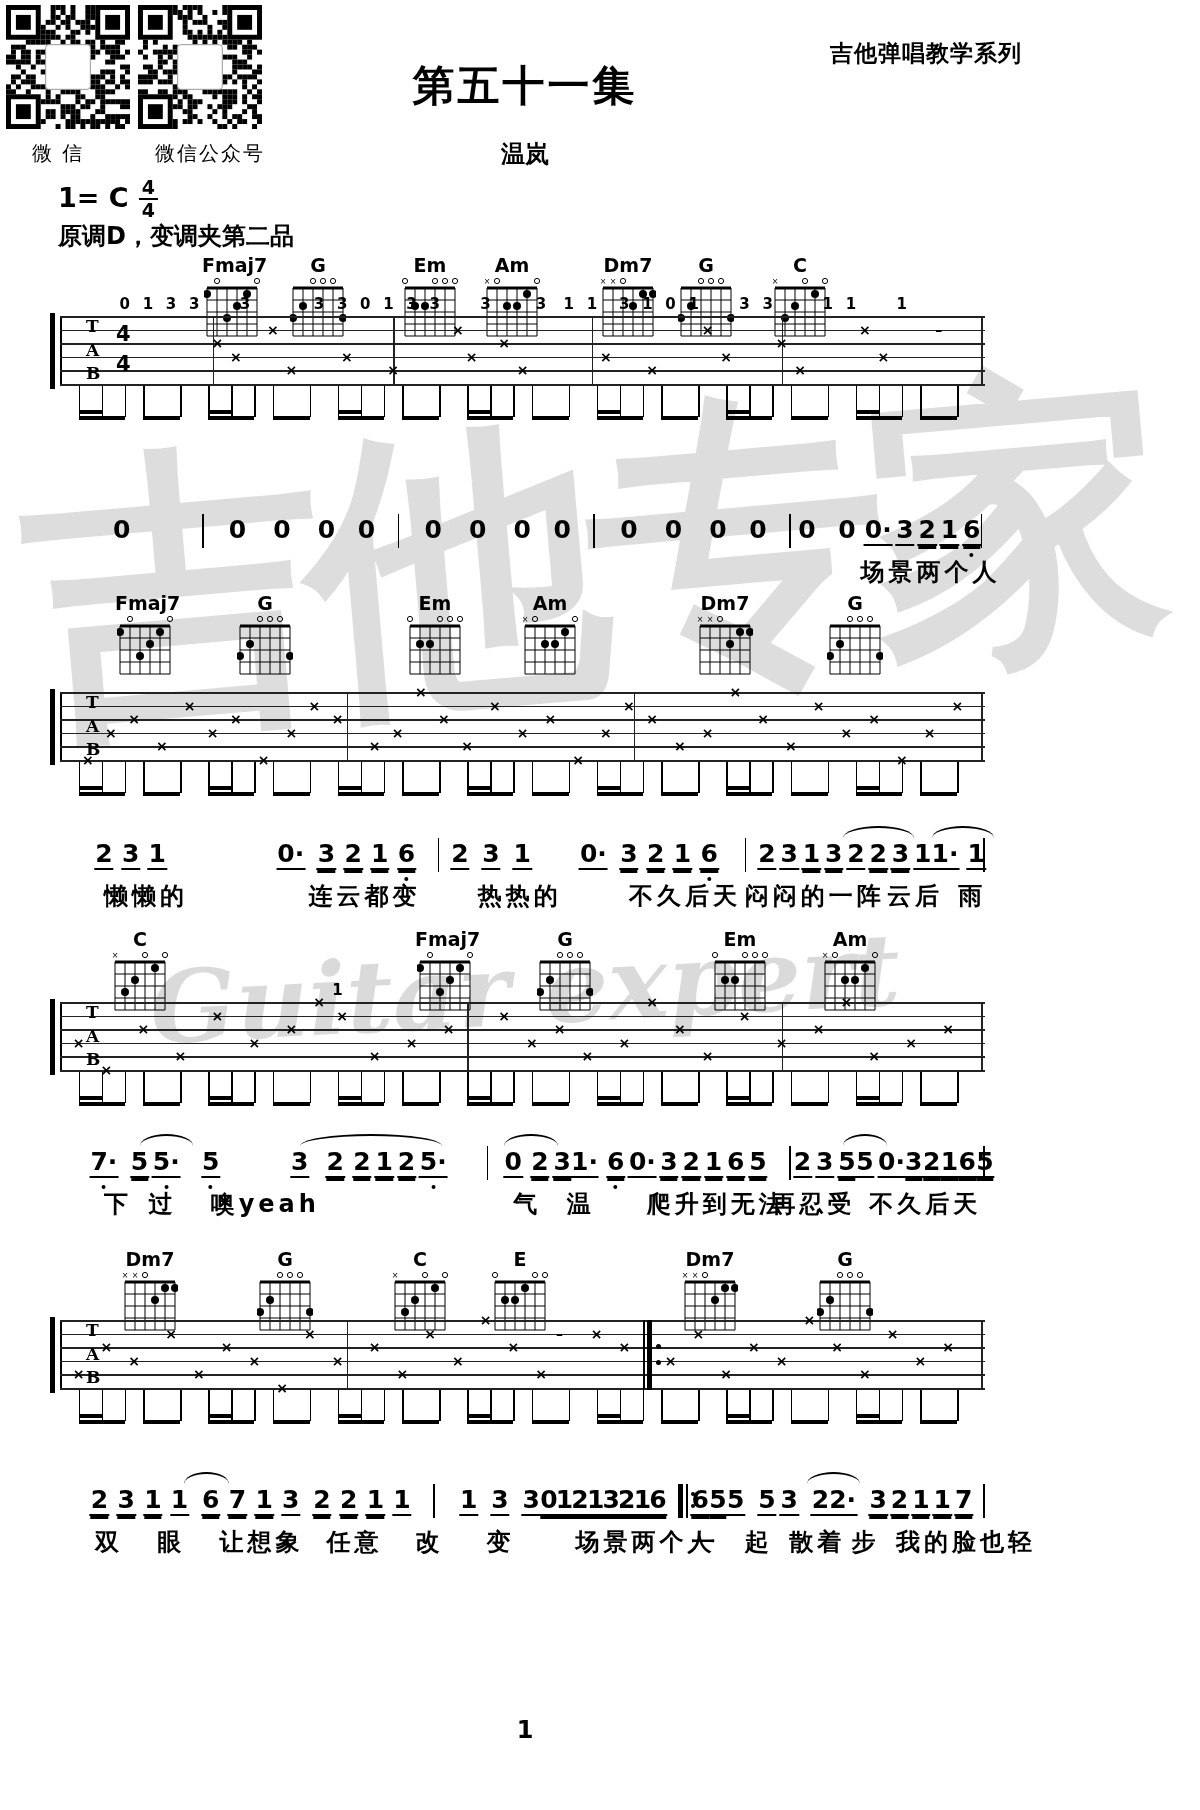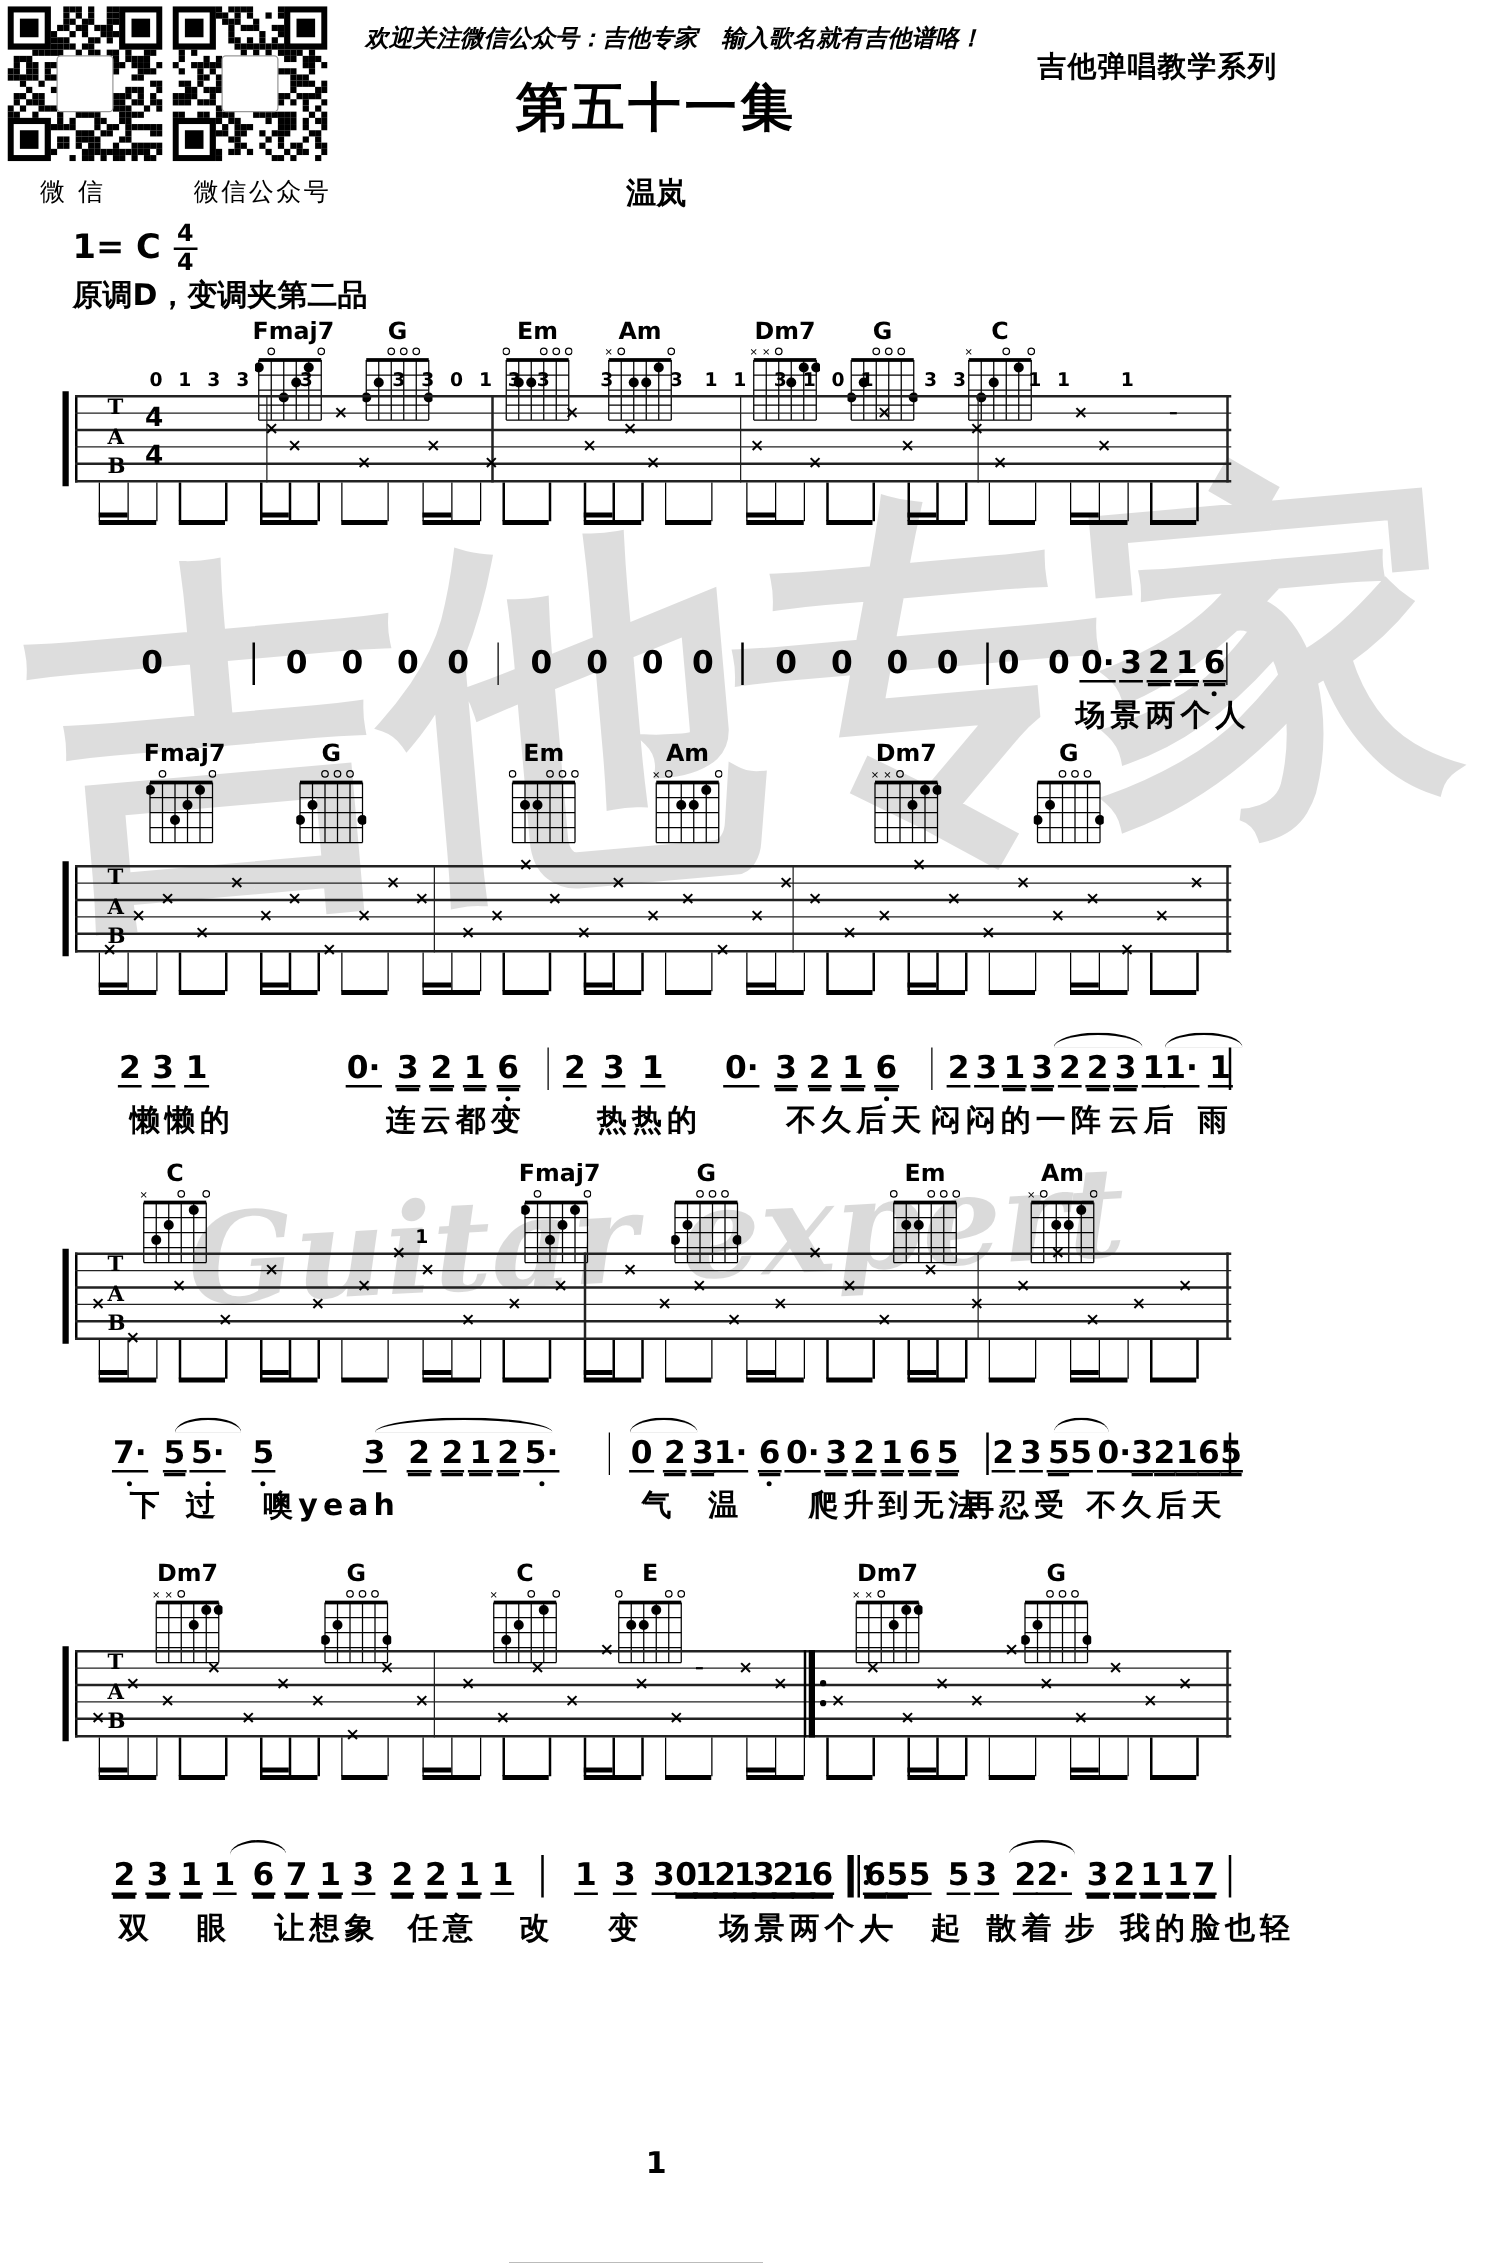--- a/index.html
+++ b/index.html
@@ -499,21 +499,20 @@
         <rect x="99.2" y="9.92" width="14.879999999999999" height="14.879999999999999" fill="#000"></rect>
         <rect x="0" y="89.28" width="34.72" height="34.72"></rect>
         <rect x="4.96" y="94.24" width="24.8" height="24.8" fill="#fff"></rect>
         <rect x="9.92" y="99.2" width="14.879999999999999" height="14.879999999999999" fill="#000"></rect>
         <rect x="39.68" y="39.68" width="44.64" height="44.64" fill="#fff" stroke="#999" stroke-width="1" rx="3"></rect>
       </g>
     </svg>
   <div class="qr-label" style="left:32px;top:140px">微 信</div>
   <div class="qr-label" style="left:155px;top:140px">微信公众号</div>
 
-  <div id="banner">欢迎关注微信公众号：吉他专家　输入歌名就有吉他谱咯！</div>
   <div id="season2">吉他弹唱教学系列</div>
   <div id="title">第五十一集</div>
   <div id="artist">温岚</div>
 
   <div id="keyrow">
     <span>1= C</span><span class="frac"><div class="tn">4</div><div class="bn">4</div></span>
   </div>
   <div id="tuning">原调D，变调夹第二品</div>
 
 

